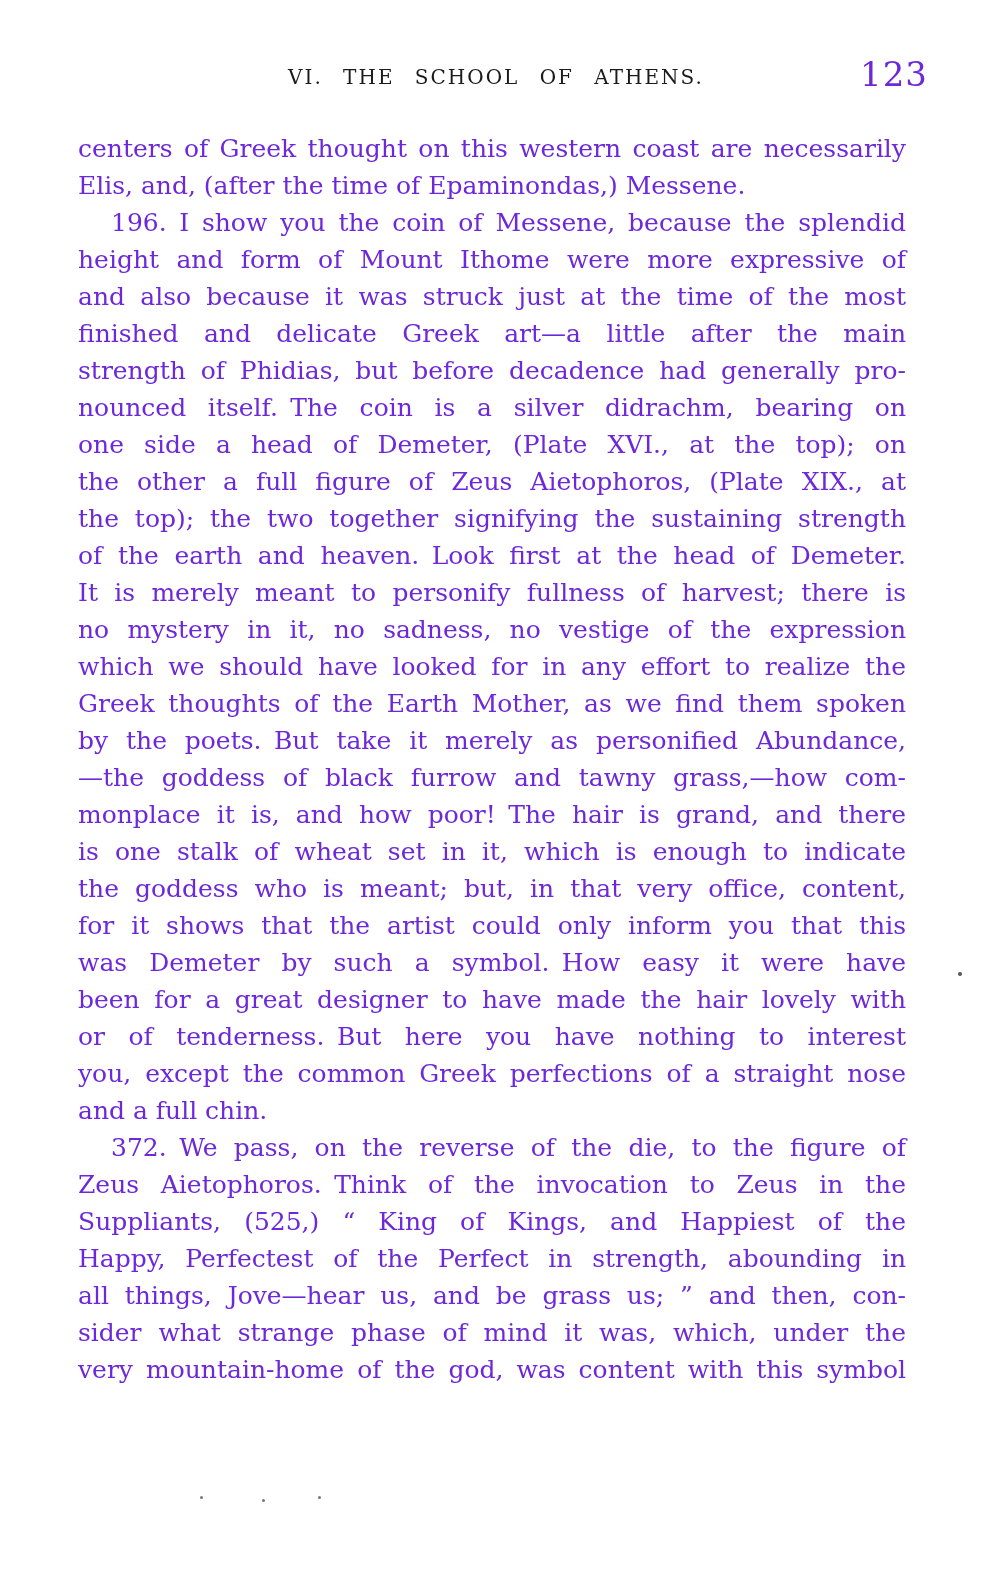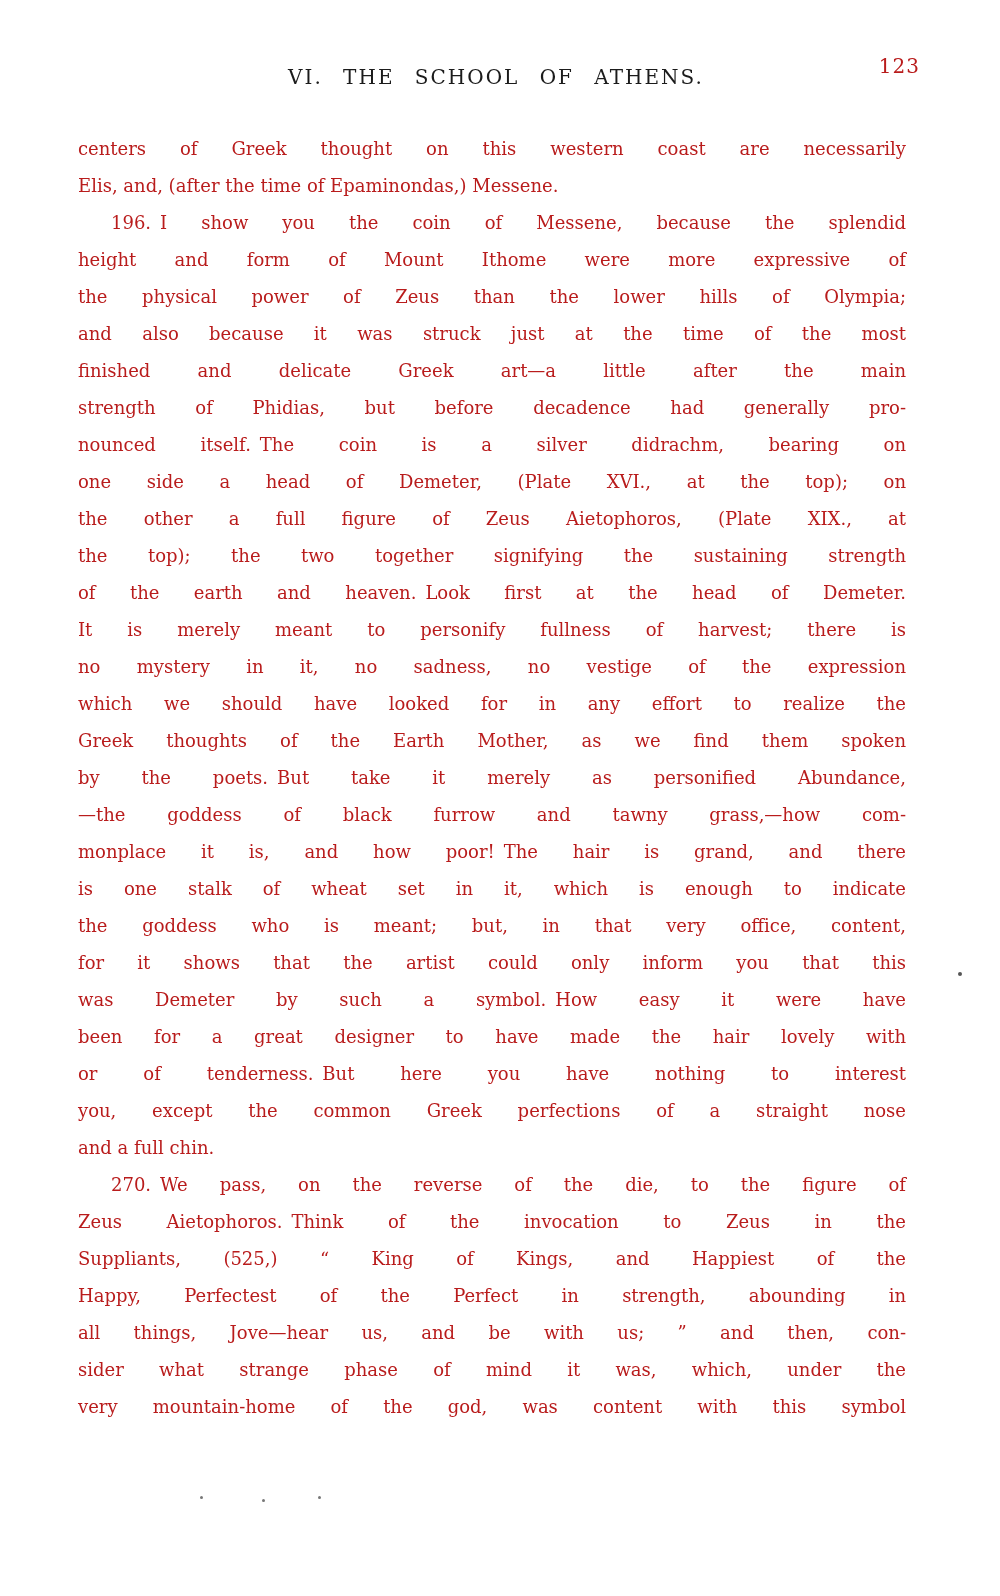--- a/index.html
+++ b/index.html
@@ -25,37 +25,37 @@
     font-size: 20px;
     letter-spacing: 2px;
     word-spacing: 12px;
     color: #1b1b1b;
     transform: translateX(-4px);
     white-space: nowrap;
   }
   .page-number {
     position: absolute;
     top: 54px;
-    right: 80px;
-    font-size: 20px;
+    right: 72px;
+    font-size: 34px;
     letter-spacing: 1px;
-    color: #b91c1c;
+    color: #6d28d9;
   }
   .body-text {
     position: absolute;
     left: 78px;
     top: 130px;
     width: 828px;
   }
   .line {
-    font-size: 18px;
+    font-size: 25px;
     line-height: 37px;
     text-align: justify;
     text-align-last: justify;
-    color: #b91c1c;
+    color: #6d28d9;
     white-space: normal;
   }
   .line.noj {
     text-align-last: left;
   }
   .line.indent {
     text-indent: 33px;
   }
   .speck {
     position: absolute;
@@ -71,21 +71,20 @@
 <body>
 
 <div class="page">
   <div class="running-title">VI. THE SCHOOL OF ATHENS.</div>
   <div class="page-number">123</div>
   <div class="body-text" id="body-text">
       <div class="line">centers of Greek thought on this western coast are necessarily</div>
       <div class="line noj">Elis, and, (after the time of Epaminondas,) Messene.</div>
       <div class="line indent">196. I show you the coin of Messene, because the splendid</div>
       <div class="line">height and form of Mount Ithome were more expressive of</div>
-      <div class="line">the physical power of Zeus than the lower hills of Olympia;</div>
       <div class="line">and also because it was struck just at the time of the most</div>
       <div class="line">finished and delicate Greek art—a little after the main</div>
       <div class="line">strength of Phidias, but before decadence had generally pro-</div>
       <div class="line">nounced itself. The coin is a silver didrachm, bearing on</div>
       <div class="line">one side a head of Demeter, (Plate XVI., at the top); on</div>
       <div class="line">the other a full figure of Zeus Aietophoros, (Plate XIX., at</div>
       <div class="line">the top); the two together signifying the sustaining strength</div>
       <div class="line">of the earth and heaven. Look first at the head of Demeter.</div>
       <div class="line">It is merely meant to personify fullness of harvest; there is</div>
       <div class="line">no mystery in it, no sadness, no vestige of the expression</div>
@@ -95,25 +94,25 @@
       <div class="line">—the goddess of black furrow and tawny grass,—how com-</div>
       <div class="line">monplace it is, and how poor! The hair is grand, and there</div>
       <div class="line">is one stalk of wheat set in it, which is enough to indicate</div>
       <div class="line">the goddess who is meant; but, in that very office, content,</div>
       <div class="line">for it shows that the artist could only inform you that this</div>
       <div class="line">was Demeter by such a symbol. How easy it were have</div>
       <div class="line">been for a great designer to have made the hair lovely with</div>
       <div class="line">or of tenderness. But here you have nothing to interest</div>
       <div class="line">you, except the common Greek perfections of a straight nose</div>
       <div class="line noj">and a full chin.</div>
-      <div class="line indent">270. We pass, on the reverse of the die, to the figure of</div>
+      <div class="line indent">372. We pass, on the reverse of the die, to the figure of</div>
       <div class="line">Zeus Aietophoros. Think of the invocation to Zeus in the</div>
       <div class="line">Suppliants, (525,) “ King of Kings, and Happiest of the</div>
       <div class="line">Happy, Perfectest of the Perfect in strength, abounding in</div>
-      <div class="line">all things, Jove—hear us, and be with us; ” and then, con-</div>
+      <div class="line">all things, Jove—hear us, and be grass us; ” and then, con-</div>
       <div class="line">sider what strange phase of mind it was, which, under the</div>
       <div class="line">very mountain-home of the god, was content with this symbol</div>
     </div>
   <span class="speck speck-1"></span>
   <span class="speck speck-2"></span>
   <span class="speck speck-3"></span>
   <span class="speck speck-4"></span>
 </div>
 
 </body></html>

